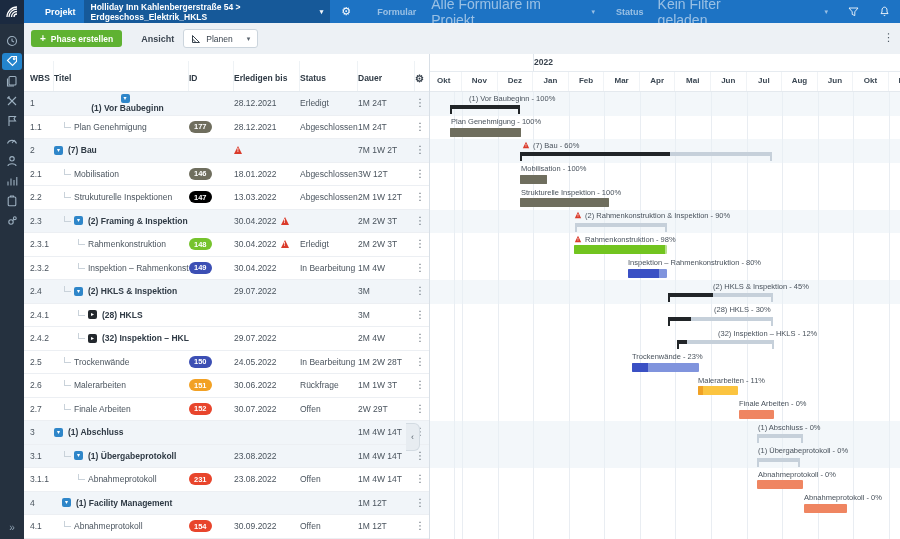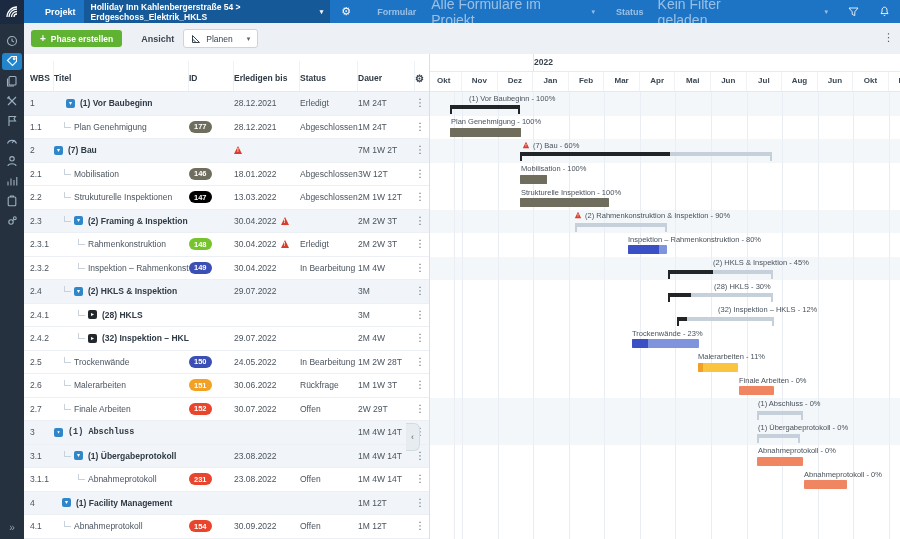--- a/index.html
+++ b/index.html
@@ -228,21 +228,21 @@
       <div class="th c-title">Titel</div>
       <div class="th c-id">ID</div>
       <div class="th c-date">Erledigen bis</div>
       <div class="th c-status">Status</div>
       <div class="th c-dur">Dauer</div>
       <div class="th c-menu th-gear">⚙</div>
     </div>
     <div id="tbody">
         <div class="trow group">
           <div class="c-wbs">1</div>
-          <div class="c-title cell-title" style="padding-left: 12px;">
+          <div class="c-title cell-title" style="padding-left: 12px; flex-direction: column;">
             <span class="gicon">▾</span>
             <span class="t-bold">(1) Vor Baubeginn</span>
           </div>
           <div class="c-id"></div>
           <div class="c-date"><span>28.12.2021</span></div>
           <div class="c-status">Erledigt</div>
           <div class="c-dur">1M 24T</div>
           <div class="c-menu kebab">⋮</div>
         </div>
         <div class="trow">
@@ -400,21 +400,21 @@
             <span>Finale Arbeiten</span>
           </div>
           <div class="c-id"><span class="badge" style="background: rgb(232, 69, 44);">152</span></div>
           <div class="c-date"><span>30.07.2022</span></div>
           <div class="c-status">Offen</div>
           <div class="c-dur">2W 29T</div>
           <div class="c-menu kebab">⋮</div>
         </div>
         <div class="trow group">
           <div class="c-wbs">3</div>
-          <div class="c-title cell-title" style="padding-left: 0px; font-family: Liberation Mono, monospace;">
+          <div class="c-title cell-title" style="padding-left: 0px;">
             <span class="gicon">▾</span>
             <span class="t-bold">(1) Abschluss</span>
           </div>
           <div class="c-id"></div>
           <div class="c-date"></div>
           <div class="c-status"></div>
           <div class="c-dur">1M 4W 14T</div>
           <div class="c-menu kebab">⋮</div>
         </div>
         <div class="trow group">
@@ -527,20 +527,26 @@
           </div>
         </div>
         <div class="grow tint">
           <div class="glabel" style="left: 144px;"><span class="wtri"></span><span> (2) Rahmenkonstruktion &amp; Inspektion - 90%</span></div>
           <div class="sumbar" style="left: 145px; width: 92px; background: rgb(198, 208, 218);">
             <i class="l"></i>
             <i class="r"></i>
           </div>
         </div>
         <div class="grow">
+          <div class="glabel" style="left: 144px;"><span class="wtri"></span><span> Rahmenkonstruktion - 98%</span></div>
+          <div class="taskbar" style="left: 144px; width: 93px; background: rgb(183, 224, 140);">
+            <div class="taskfill" style="width: 91px; background: rgb(114, 196, 31);"></div>
+          </div>
+        </div>
+        <div class="grow">
           <div class="glabel" style="left: 198px;"><span>Inspektion – Rahmenkonstruktion - 80%</span></div>
           <div class="taskbar" style="left: 198px; width: 39px; background: rgb(128, 148, 221);">
             <div class="taskfill" style="width: 31px; background: rgb(58, 80, 196);"></div>
           </div>
         </div>
         <div class="grow tint">
           <div class="glabel" style="left: 283px;"><span>(2) HKLS &amp; Inspektion - 45%</span></div>
           <div class="sumbar" style="left: 238px; width: 105px; background: rgb(198, 208, 218);">
             <i class="l"></i>
             <i class="r"></i>

